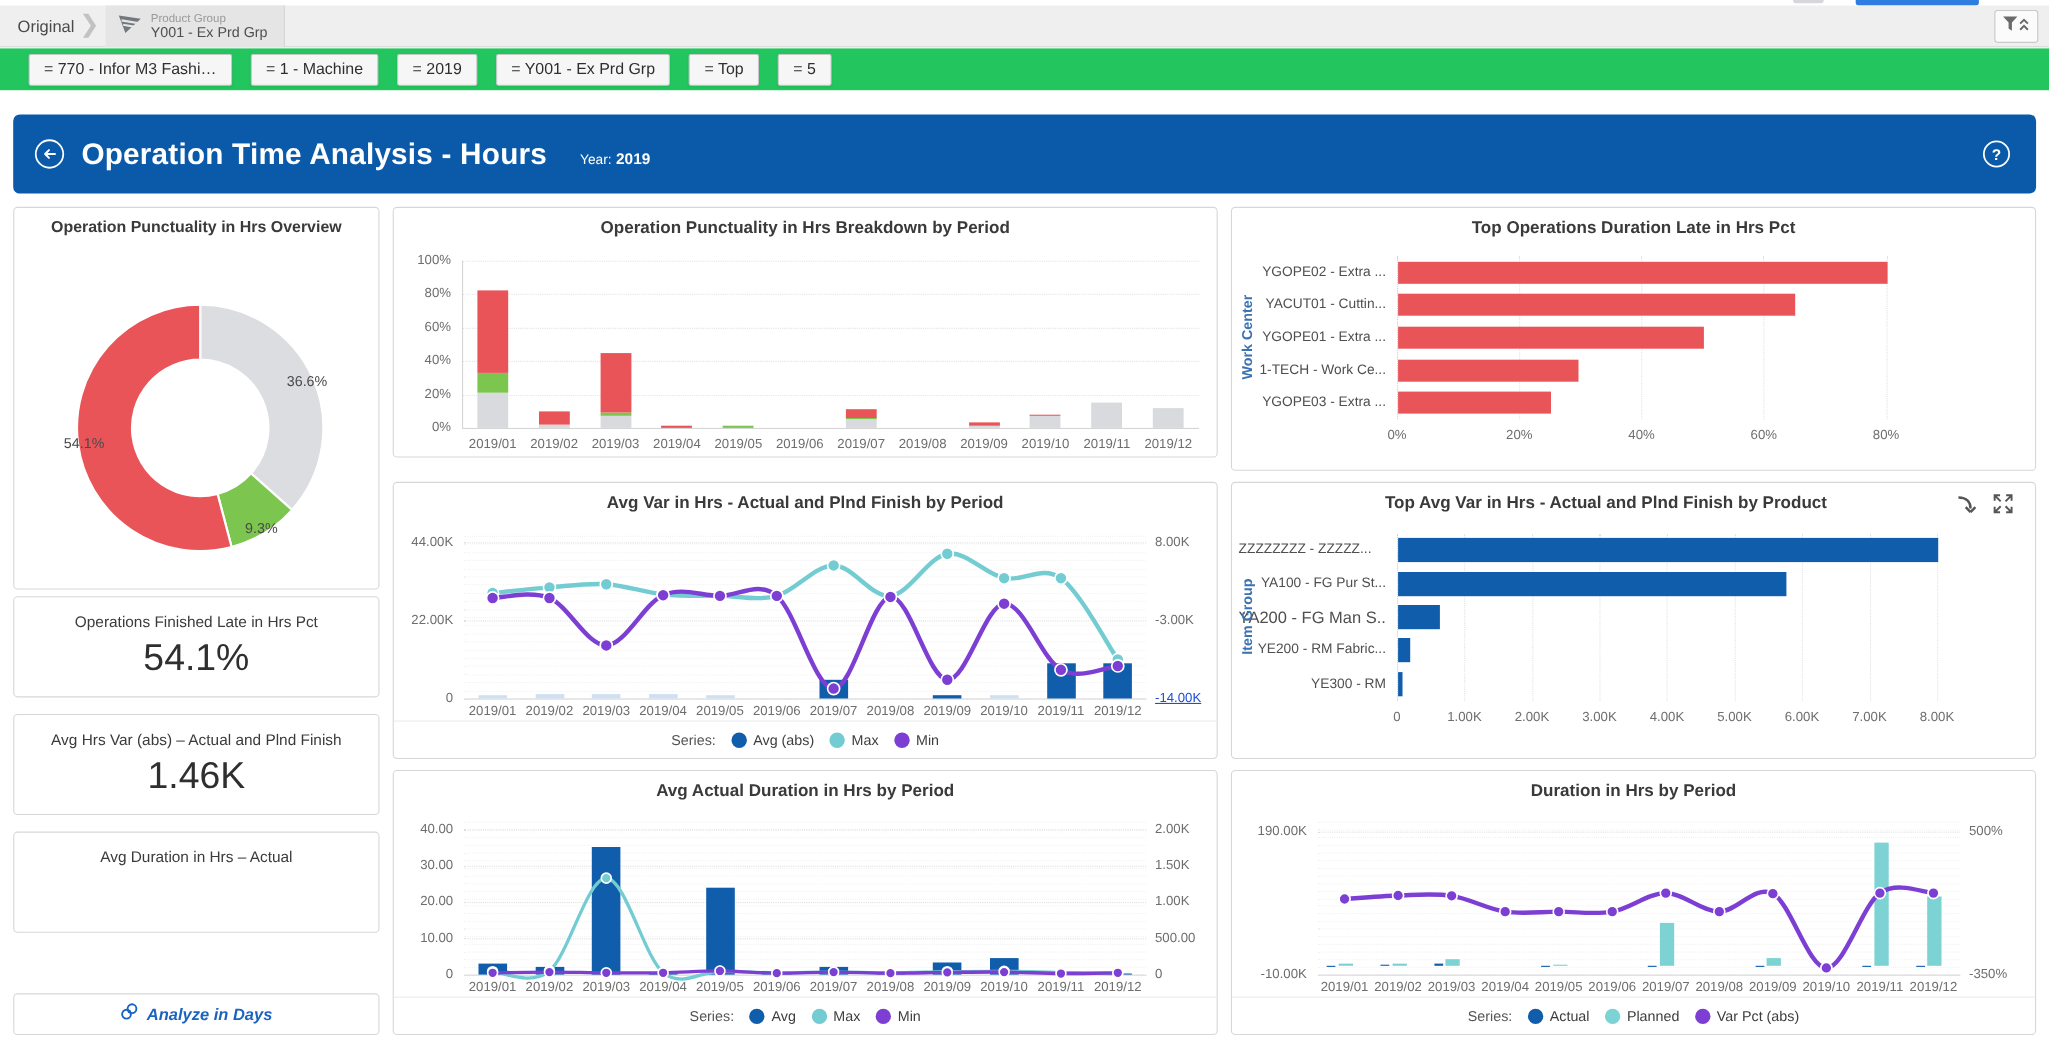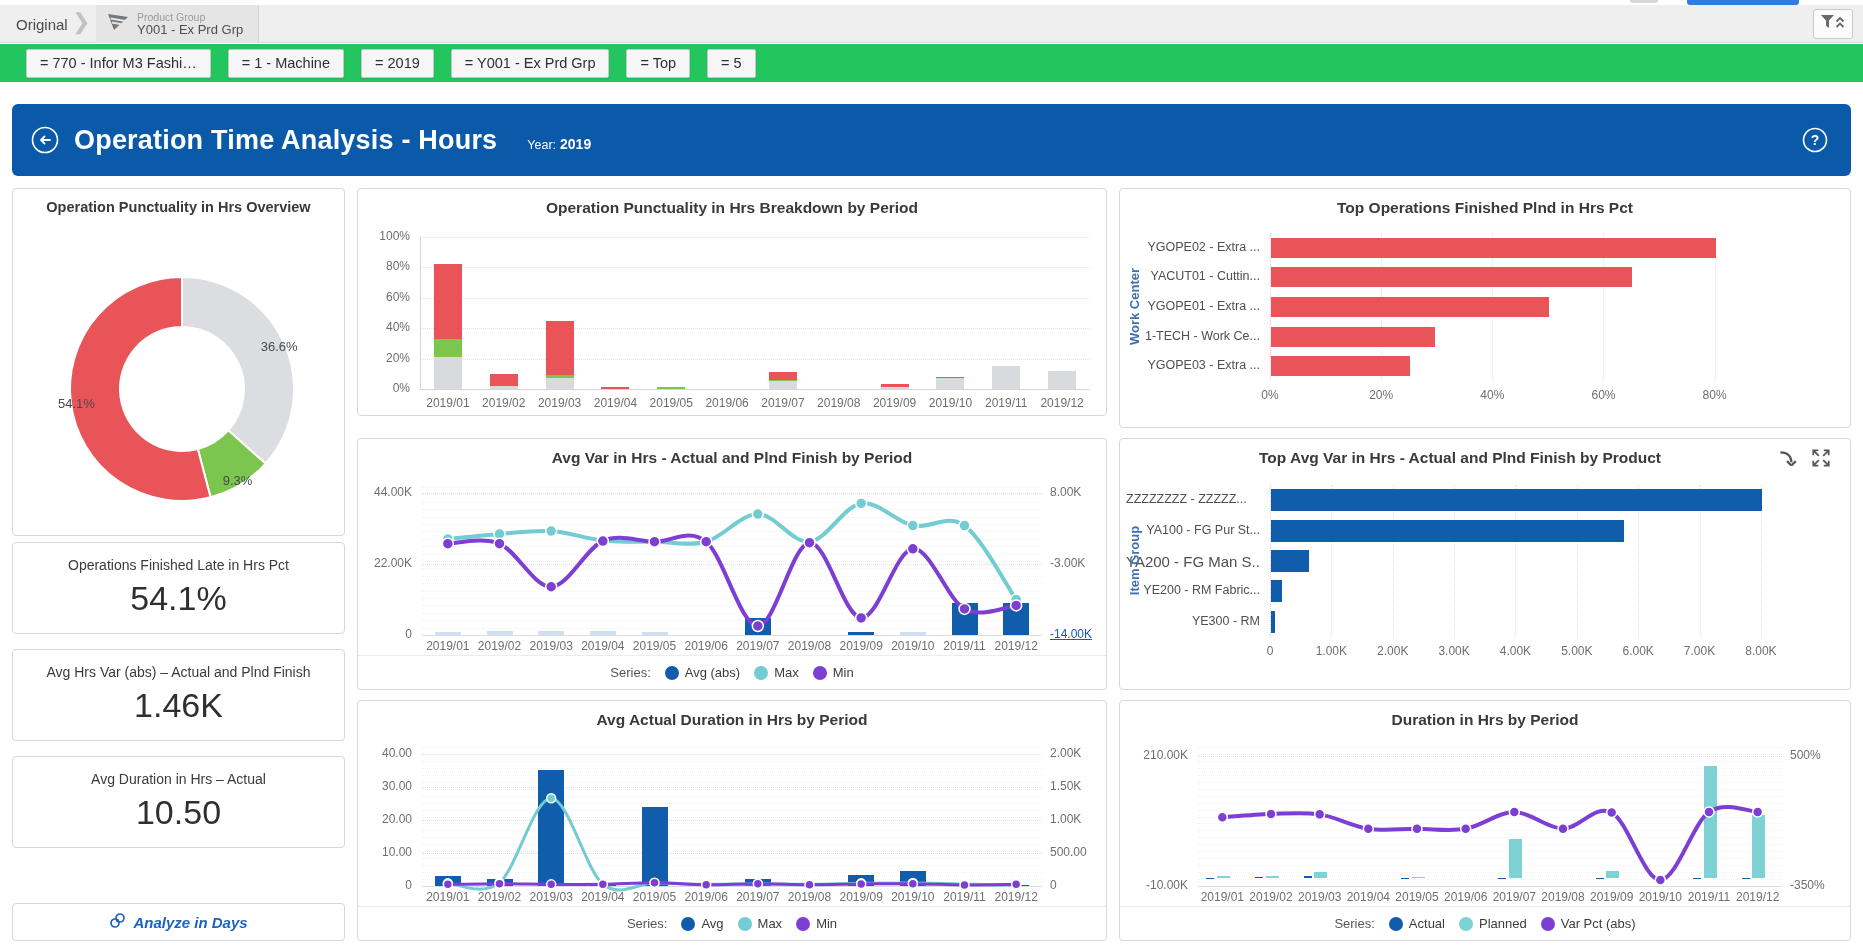--- a/index.html
+++ b/index.html
@@ -117,21 +117,20 @@
   <div class="panel" style="left:12px; top:542px; width:333px; height:92px;">
     <div class="kpi-title">Operations Finished Late in Hrs Pct</div>
     <div class="kpi-value">54.1%</div>
   </div>
   <div class="panel" style="left:12px; top:649px; width:333px; height:92px;">
     <div class="kpi-title">Avg Hrs Var (abs) – Actual and Plnd Finish</div>
     <div class="kpi-value">1.46K</div>
   </div>
   <div class="panel" style="left:12px; top:756px; width:333px; height:92px;">
     <div class="kpi-title">Avg Duration in Hrs – Actual</div>
-    <div class="kpi-value">10.50</div>
   </div>
   <div class="panel linkcard" style="left:12px; top:903px; width:333px; height:38px;">
     <span>
       <svg width="17" height="17" viewBox="0 0 17 17">
           <circle cx="6" cy="11" r="4" fill="none" stroke="#1b63c0" stroke-width="1.7"></circle>
           <circle cx="11" cy="6" r="4" fill="none" stroke="#1b63c0" stroke-width="1.7"></circle>
           <path d="M7.5 9.5 L9.5 7.5" stroke="#1b63c0" stroke-width="1.7"></path>
         </svg>
     </span>
     <span class="linktext">Analyze in Days</span>
@@ -386,21 +385,21 @@
           <div style="font-size: 13px; color: rgb(61, 61, 61);">Max</div>
         </div>
         <div style="display: flex; align-items: center; gap: 6px;">
           <div style="width: 14px; height: 14px; border-radius: 50%; background: rgb(125, 63, 211);"></div>
           <div style="font-size: 13px; color: rgb(61, 61, 61);">Min</div>
         </div>
       </div>
     </div>
 
   <div class="panel" style="left:1119px; top:188px; width:732px; height:240px;">
-    <div class="ctitle">Top Operations Finished Plnd in Hrs Pct</div>
+    <div class="ctitle">Top Operations Duration Late in Hrs Pct</div>
   <div style="position: absolute; left: 150px; top: 44px; width: 0px; height: 148px; border-left: 1px dotted rgb(226, 226, 228);"></div>
       <div style="position: absolute; left: 122px; top: 199px; width: 56px; text-align: center; font-size: 12px; color: rgb(110, 110, 110);">0%</div>
       <div style="position: absolute; left: 261.158px; top: 44px; width: 0px; height: 148px; border-left: 1px dotted rgb(226, 226, 228);"></div>
       <div style="position: absolute; left: 233.158px; top: 199px; width: 56px; text-align: center; font-size: 12px; color: rgb(110, 110, 110);">20%</div>
       <div style="position: absolute; left: 372.316px; top: 44px; width: 0px; height: 148px; border-left: 1px dotted rgb(226, 226, 228);"></div>
       <div style="position: absolute; left: 344.316px; top: 199px; width: 56px; text-align: center; font-size: 12px; color: rgb(110, 110, 110);">40%</div>
       <div style="position: absolute; left: 483.474px; top: 44px; width: 0px; height: 148px; border-left: 1px dotted rgb(226, 226, 228);"></div>
       <div style="position: absolute; left: 455.474px; top: 199px; width: 56px; text-align: center; font-size: 12px; color: rgb(110, 110, 110);">60%</div>
       <div style="position: absolute; left: 594.632px; top: 44px; width: 0px; height: 148px; border-left: 1px dotted rgb(226, 226, 228);"></div>
       <div style="position: absolute; left: 566.632px; top: 199px; width: 56px; text-align: center; font-size: 12px; color: rgb(110, 110, 110);">80%</div>
@@ -481,21 +480,21 @@
       <div style="position: absolute; left: 78px; top: 129.4px; width: 584px; height: 0px; border-top: 1px dotted rgb(242, 242, 243);"></div>
       <div style="position: absolute; left: 78px; top: 136.35px; width: 584px; height: 0px; border-top: 1px dotted rgb(242, 242, 243);"></div>
       <div style="position: absolute; left: 78px; top: 143.3px; width: 584px; height: 0px; border-top: 1px dotted rgb(242, 242, 243);"></div>
       <div style="position: absolute; left: 78px; top: 150.25px; width: 584px; height: 0px; border-top: 1px dotted rgb(242, 242, 243);"></div>
       <div style="position: absolute; left: 78px; top: 157.2px; width: 584px; height: 0px; border-top: 1px dotted rgb(242, 242, 243);"></div>
       <div style="position: absolute; left: 78px; top: 164.15px; width: 584px; height: 0px; border-top: 1px dotted rgb(242, 242, 243);"></div>
       <div style="position: absolute; left: 78px; top: 171.1px; width: 584px; height: 0px; border-top: 1px dotted rgb(242, 242, 243);"></div>
       <div style="position: absolute; left: 78px; top: 178.05px; width: 584px; height: 0px; border-top: 1px dotted rgb(242, 242, 243);"></div>
       <div style="position: absolute; left: 78px; top: 185px; width: 584px; height: 0px; border-top: 1px dotted rgb(242, 242, 243);"></div>
       <div style="position: absolute; left: 78px; top: 55.1648px; width: 584px; height: 0px; border-top: 1px dotted rgb(223, 223, 225);"></div>
-      <div style="position: absolute; left: 0px; top: 47.1648px; width: 68px; text-align: right; font-size: 12px; color: rgb(110, 110, 110);">210.00K</div>
+      <div style="position: absolute; left: 0px; top: 47.1648px; width: 68px; text-align: right; font-size: 12px; color: rgb(110, 110, 110);">190.00K</div>
       <div style="position: absolute; left: 78px; top: 185px; width: 584px; height: 0px; border-top: 1px dotted rgb(223, 223, 225);"></div>
       <div style="position: absolute; left: 0px; top: 177px; width: 68px; text-align: right; font-size: 12px; color: rgb(110, 110, 110);">-10.00K</div>
       <div style="position: absolute; left: 670px; top: 47.1648px; font-size: 12px; color: rgb(110, 110, 110);">500%</div>
       <div style="position: absolute; left: 670px; top: 177px; font-size: 12px; color: rgb(110, 110, 110);">-350%</div>
       <div style="position: absolute; left: 78px; top: 185px; width: 584px; height: 0px; border-top: 1px solid rgb(220, 220, 220);"></div>
       <div style="position: absolute; left: 86.3333px; top: 176.599px; width: 8px; height: 1px; background: rgb(15, 93, 171);"></div>
       <div style="position: absolute; left: 135px; top: 176.217px; width: 8px; height: 1.1456px; background: rgb(15, 93, 171);"></div>
       <div style="position: absolute; left: 183.667px; top: 175.453px; width: 8px; height: 1.90934px; background: rgb(15, 93, 171);"></div>
       <div style="position: absolute; left: 281px; top: 177.134px; width: 8px; height: 1px; background: rgb(15, 93, 171);"></div>
       <div style="position: absolute; left: 378.333px; top: 176.599px; width: 8px; height: 1px; background: rgb(15, 93, 171);"></div>

